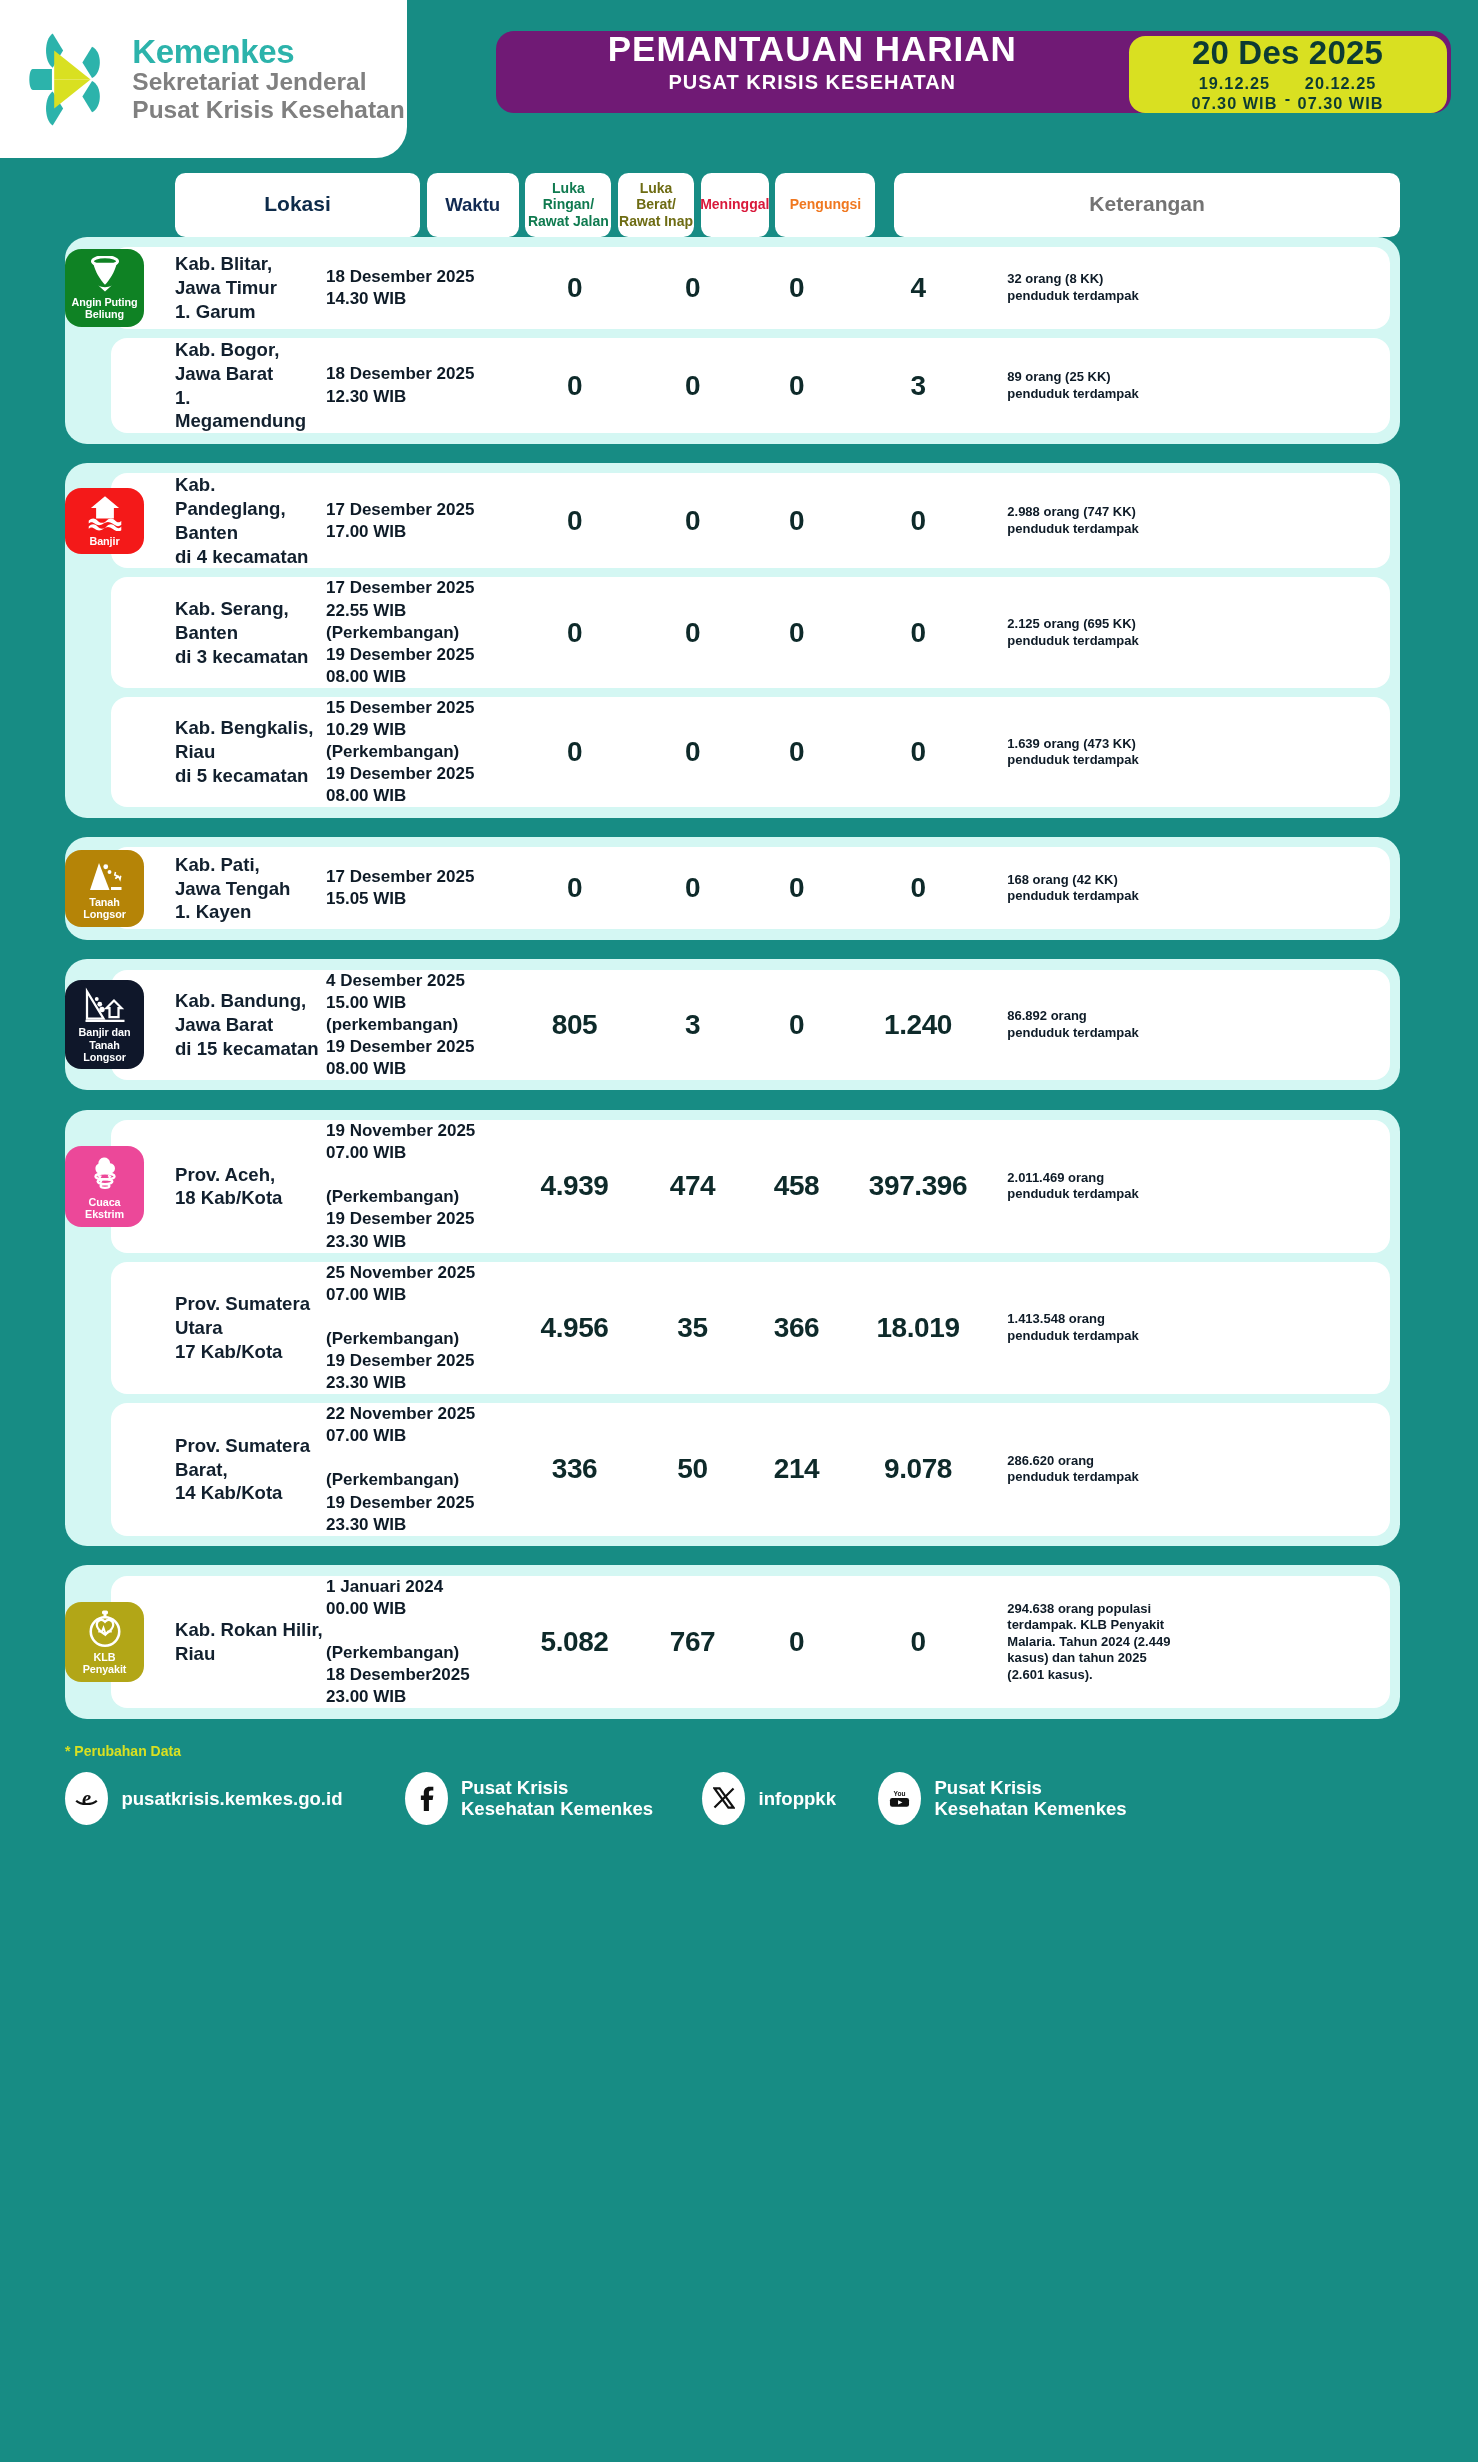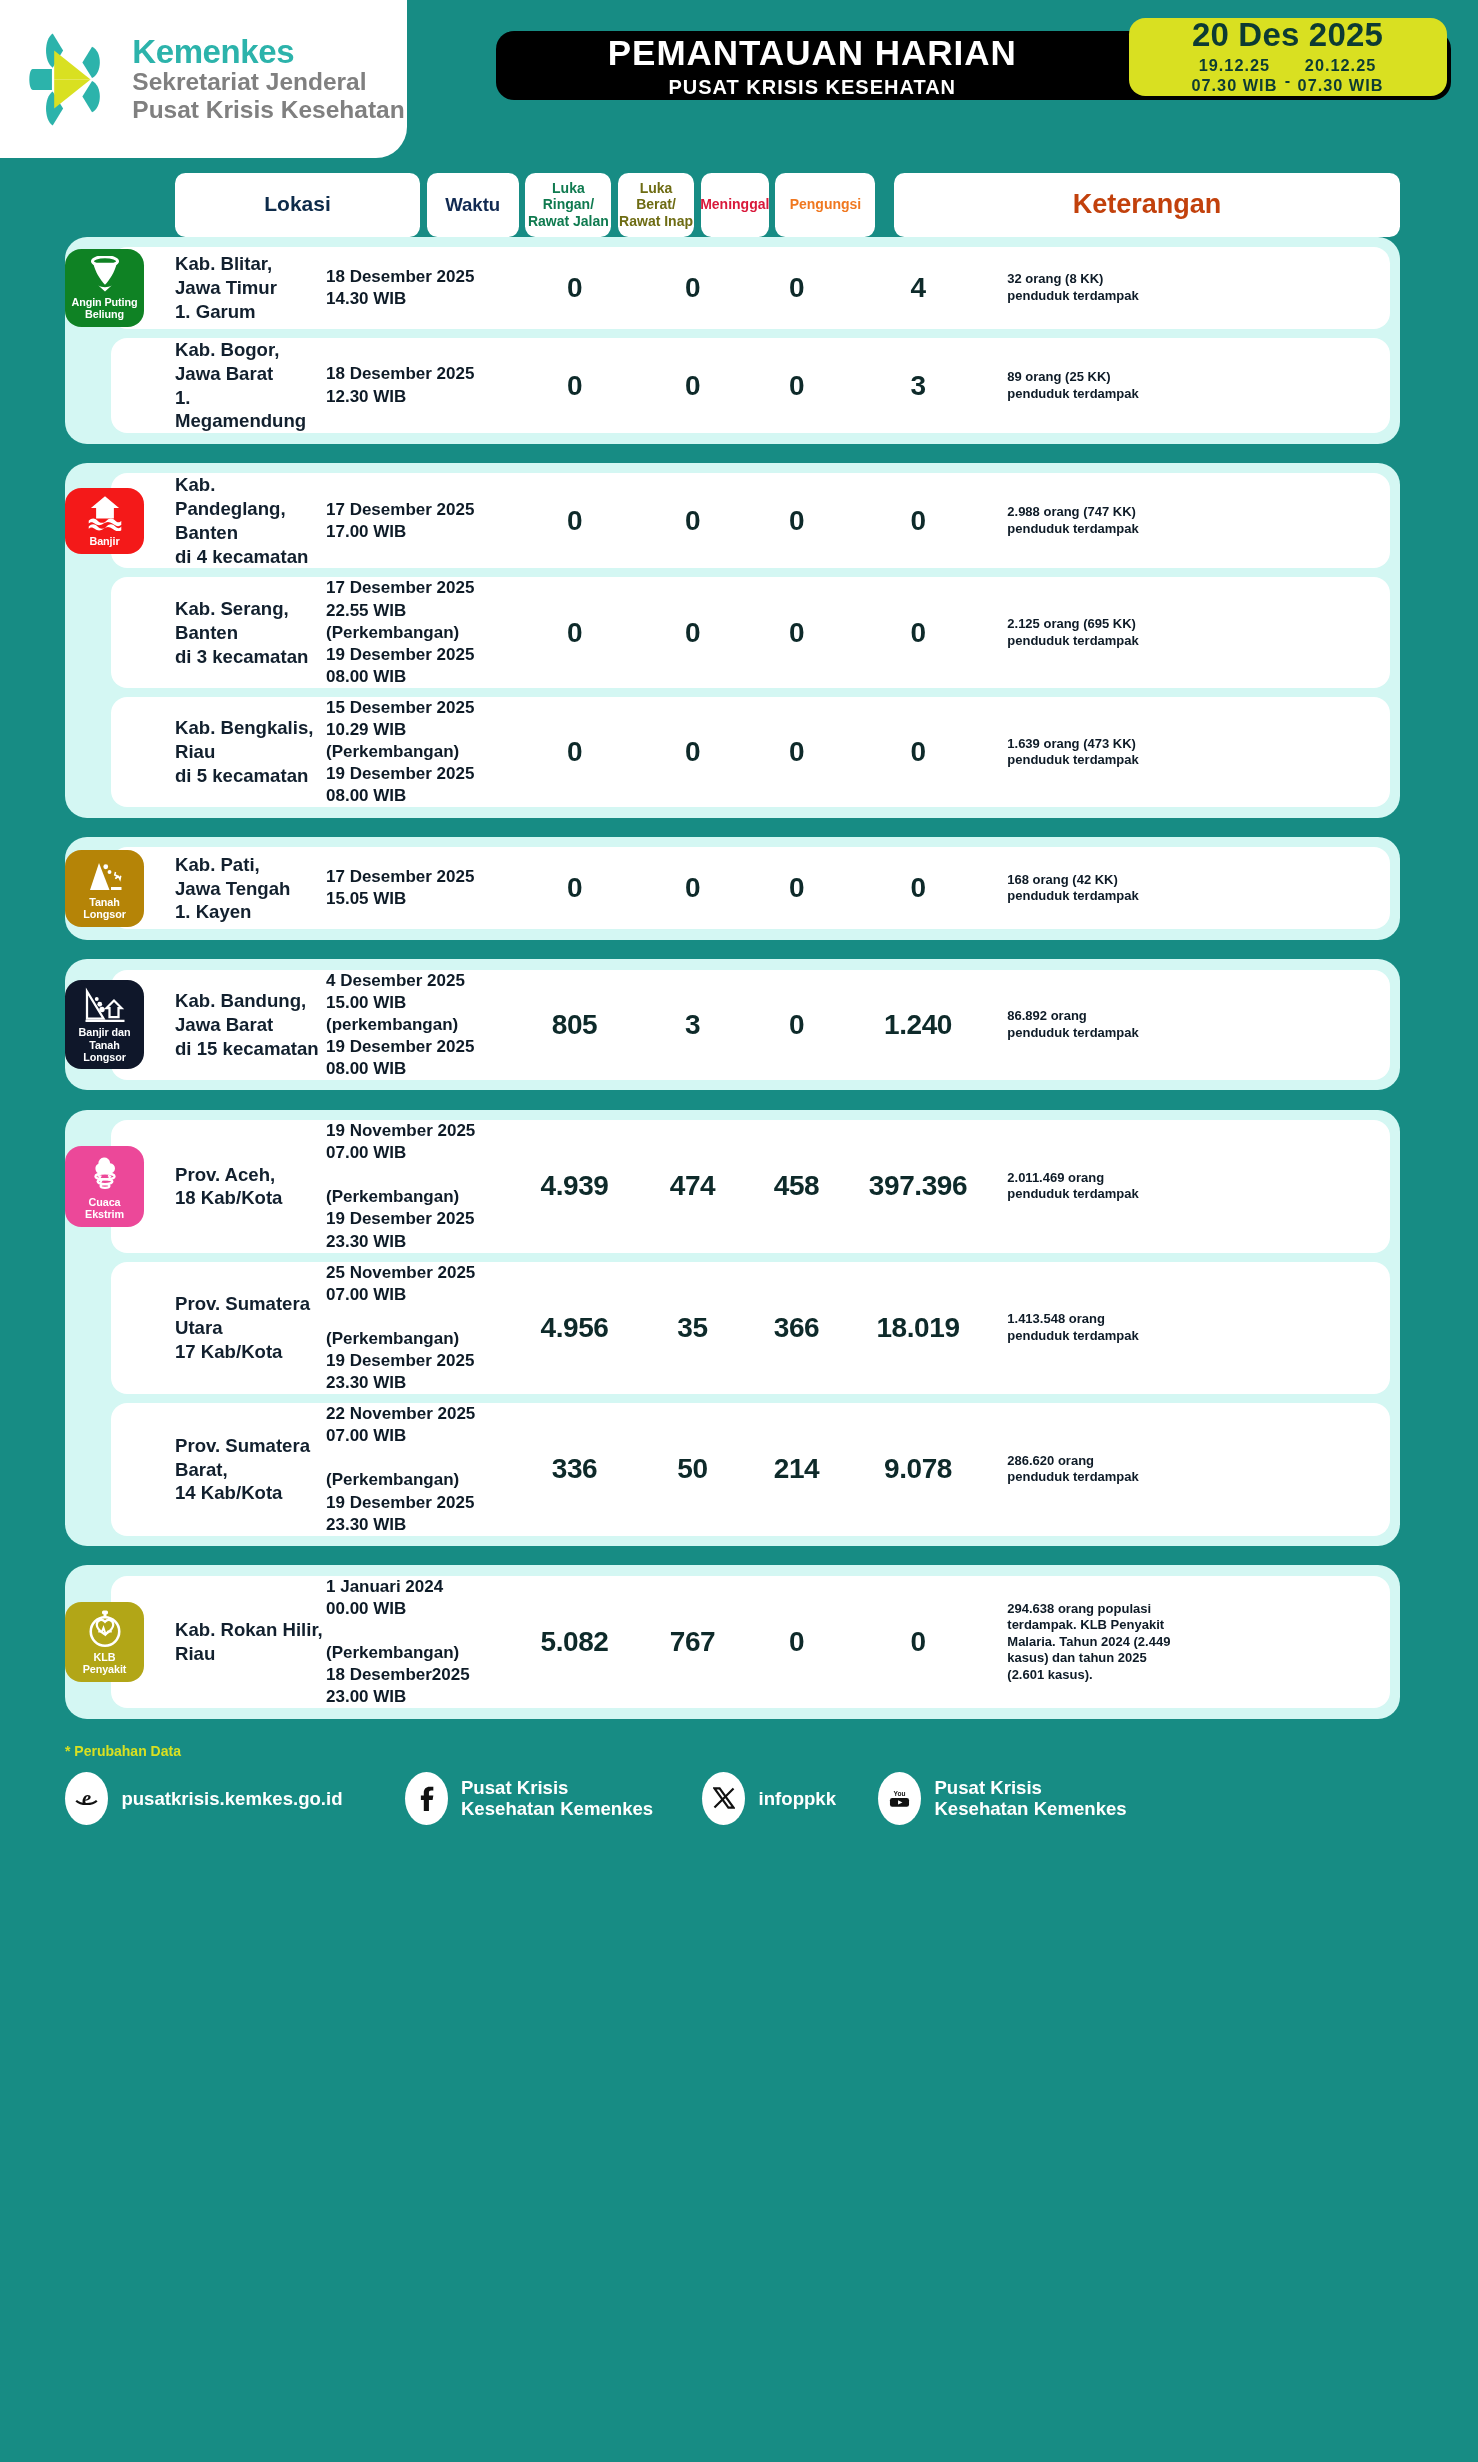--- a/index.html
+++ b/index.html
@@ -20,22 +20,22 @@
   .logo-mark { width: 88px; height: 95px; flex: 0 0 88px; }
   .logo-text { margin-left: 16.3px; }
   .logo-l1 {
     font-size: 33px; font-weight: bold; color: #2cb3ab; letter-spacing: -0.4px;
     line-height: 1.0;
   }
   .logo-l2 { font-size: 24.5px; font-weight: bold; color: #808080; line-height: 1.14; }
   .logo-l3 { font-size: 24.5px; font-weight: bold; color: #808080; line-height: 1.14; }
 
   .title-bar {
-    position: absolute; left: 496px; top: 31px; width: 955px; height: 69px;
-    background: #000000; border-radius: 18px; display: flex; align-items: flex-end;
+    position: absolute; left: 496px; top: 31px; width: 955px; height: 82px;
+    background: #701a75; border-radius: 18px; display: flex; align-items: flex-start;
   }
   .title-block {
     flex: 1; display: flex; flex-direction: column; justify-content: center;
     align-items: center; padding-bottom: 1.5px;
   }
   .title-main {
     color: #fff; font-size: 35px; font-weight: bold; letter-spacing: 1px;
     line-height: 1.05;
   }
   .title-sub {
@@ -68,21 +68,21 @@
   .ch {
     background: #fff; border-radius: 10.4px; display: flex; align-items: center;
     justify-content: center; text-align: center; font-weight: bold; line-height: 1.16;
   }
   .ch-1 { width: 245px; font-size: 21px; color: #0d2b4a; }
   .ch-2 { width: 92px; font-size: 18.6px; color: #112a52; }
   .ch-3 { width: 86px; font-size: 14px; color: #0f7a4f; }
   .ch-4 { width: 76px; font-size: 14px; color: #6e6c13; }
   .ch-5 { width: 68px;  font-size: 14px; color: #d9193b; }
   .ch-6 { width: 100px; font-size: 14px; color: #f07820; }
-  .ch-7 { flex: 1; font-size: 27px; color: #c2410c; margin-left: 12px; }
+  .ch-7 { flex: 1; font-size: 21px; color: #737373; margin-left: 12px; }
 
   
   .groups { padding: 0 79px 0 65px; }
   .group {
     background: #d4f7f3; border-radius: 22px; margin-bottom: 19.3px;
     padding: 10.4px 10.4px 10.4px 46px; position: relative;
   }
   .row {
     background: #ffffff; border-radius: 16.3px; position: relative;
     display: flex; align-items: center; min-height: 82px; margin-bottom: 9px;

